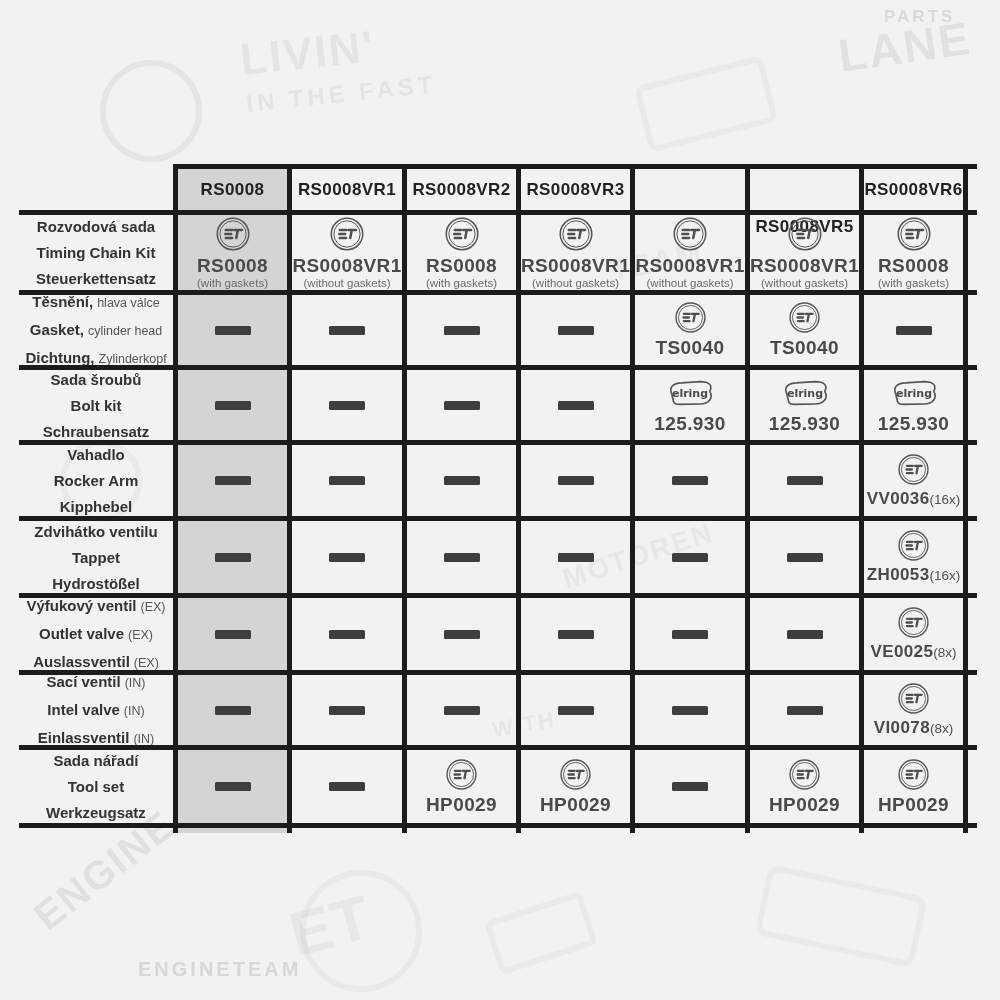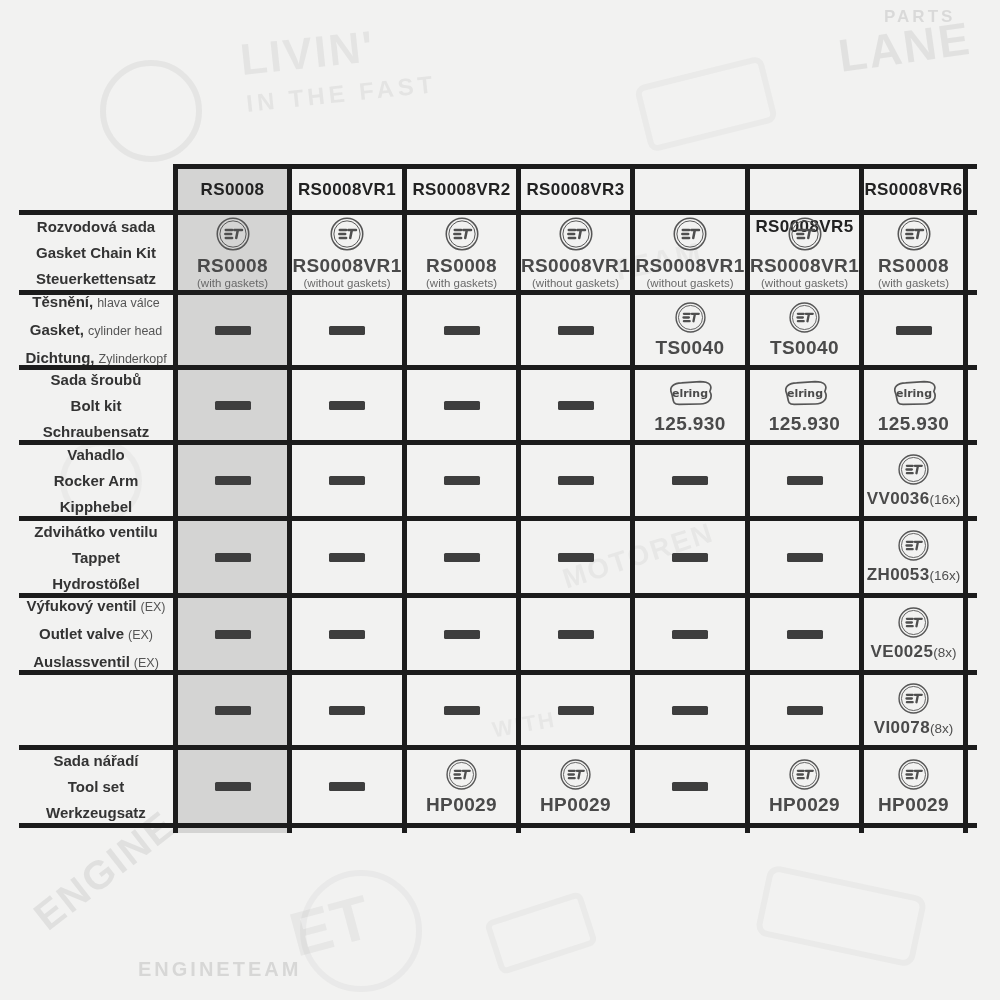--- a/index.html
+++ b/index.html
@@ -71,21 +71,21 @@
     <div class="vline" style="left: 840px; top: 0px; width: 5px; height: 669px;"></div>
     <div class="vline" style="left: 944px; top: 0px; width: 5px; height: 669px;"></div>
     <div class="cell hdr" style="left: 159px; top: 5px; width: 109px; height: 41px;">RS0008</div>
     <div class="cell hdr" style="left: 273px; top: 5px; width: 110px; height: 41px;">RS0008VR1</div>
     <div class="cell hdr" style="left: 388px; top: 5px; width: 109px; height: 41px;">RS0008VR2</div>
     <div class="cell hdr" style="left: 502px; top: 5px; width: 109px; height: 41px; text-align: right;">RS0008VR3</div>
     <div class="cell hdr" style="left: 731px; top: 5px; width: 109px; height: 41px; margin-top: 37px;">RS0008VR5</div>
     <div class="cell hdr" style="left: 845px; top: 5px; width: 99px; height: 41px;">RS0008VR6</div>
     <div class="cell lbl" style="left: 0px; top: 51px; width: 154px; height: 75px;">
       <div class="lbl-line"><span class="lbl-main">Rozvodová sada</span></div>
-      <div class="lbl-line"><span class="lbl-main">Gasket Chain Kit</span></div>
+      <div class="lbl-line"><span class="lbl-main">Timing Chain Kit</span></div>
       <div class="lbl-line"><span class="lbl-main">Steuerkettensatz</span></div>
     </div>
     <div class="cell" style="left: 159px; top: 51px; width: 109px; height: 75px;">
       <svg width="36" height="36" viewBox="0 0 40 40" class="logo">
         <circle cx="20" cy="20" r="17.5" fill="none" stroke="#565656" stroke-width="1.7"></circle>
         <circle cx="20" cy="20" r="14.6" fill="none" stroke="#565656" stroke-width="1.1"></circle>
         <g stroke="#4f4f4f" stroke-width="2.8" fill="none" stroke-linecap="round">
           <path d="M12 15.5 H19"></path>
           <path d="M11.5 20 H18"></path>
           <path d="M12 24.5 H19"></path>
@@ -376,20 +376,25 @@
         <g stroke="#4f4f4f" stroke-width="2.8" fill="none" stroke-linecap="round">
           <path d="M12 15.5 H19"></path>
           <path d="M11.5 20 H18"></path>
           <path d="M12 24.5 H19"></path>
           <path d="M21.5 15.5 H30"></path>
           <path d="M25.2 16.5 L23.6 24.5"></path>
         </g>
       </svg>
       <div class="part" style="font-size: 17px;"><span>VE0025</span><span class="part-count">(8x)</span></div>
     </div>
+    <div class="cell lbl" style="left: 0px; top: 511px; width: 154px; height: 70px;">
+      <div class="lbl-line"><span class="lbl-main">Sací ventil</span><span class="lbl-suffix">(IN)</span></div>
+      <div class="lbl-line"><span class="lbl-main">Intel valve</span><span class="lbl-suffix">(IN)</span></div>
+      <div class="lbl-line"><span class="lbl-main">Einlassventil</span><span class="lbl-suffix">(IN)</span></div>
+    </div>
     <div class="cell" style="left: 159px; top: 511px; width: 109px; height: 70px;">
       <div class="dash"></div>
     </div>
     <div class="cell" style="left: 273px; top: 511px; width: 110px; height: 70px;">
       <div class="dash"></div>
     </div>
     <div class="cell" style="left: 388px; top: 511px; width: 109px; height: 70px;">
       <div class="dash"></div>
     </div>
     <div class="cell" style="left: 502px; top: 511px; width: 109px; height: 70px;">

